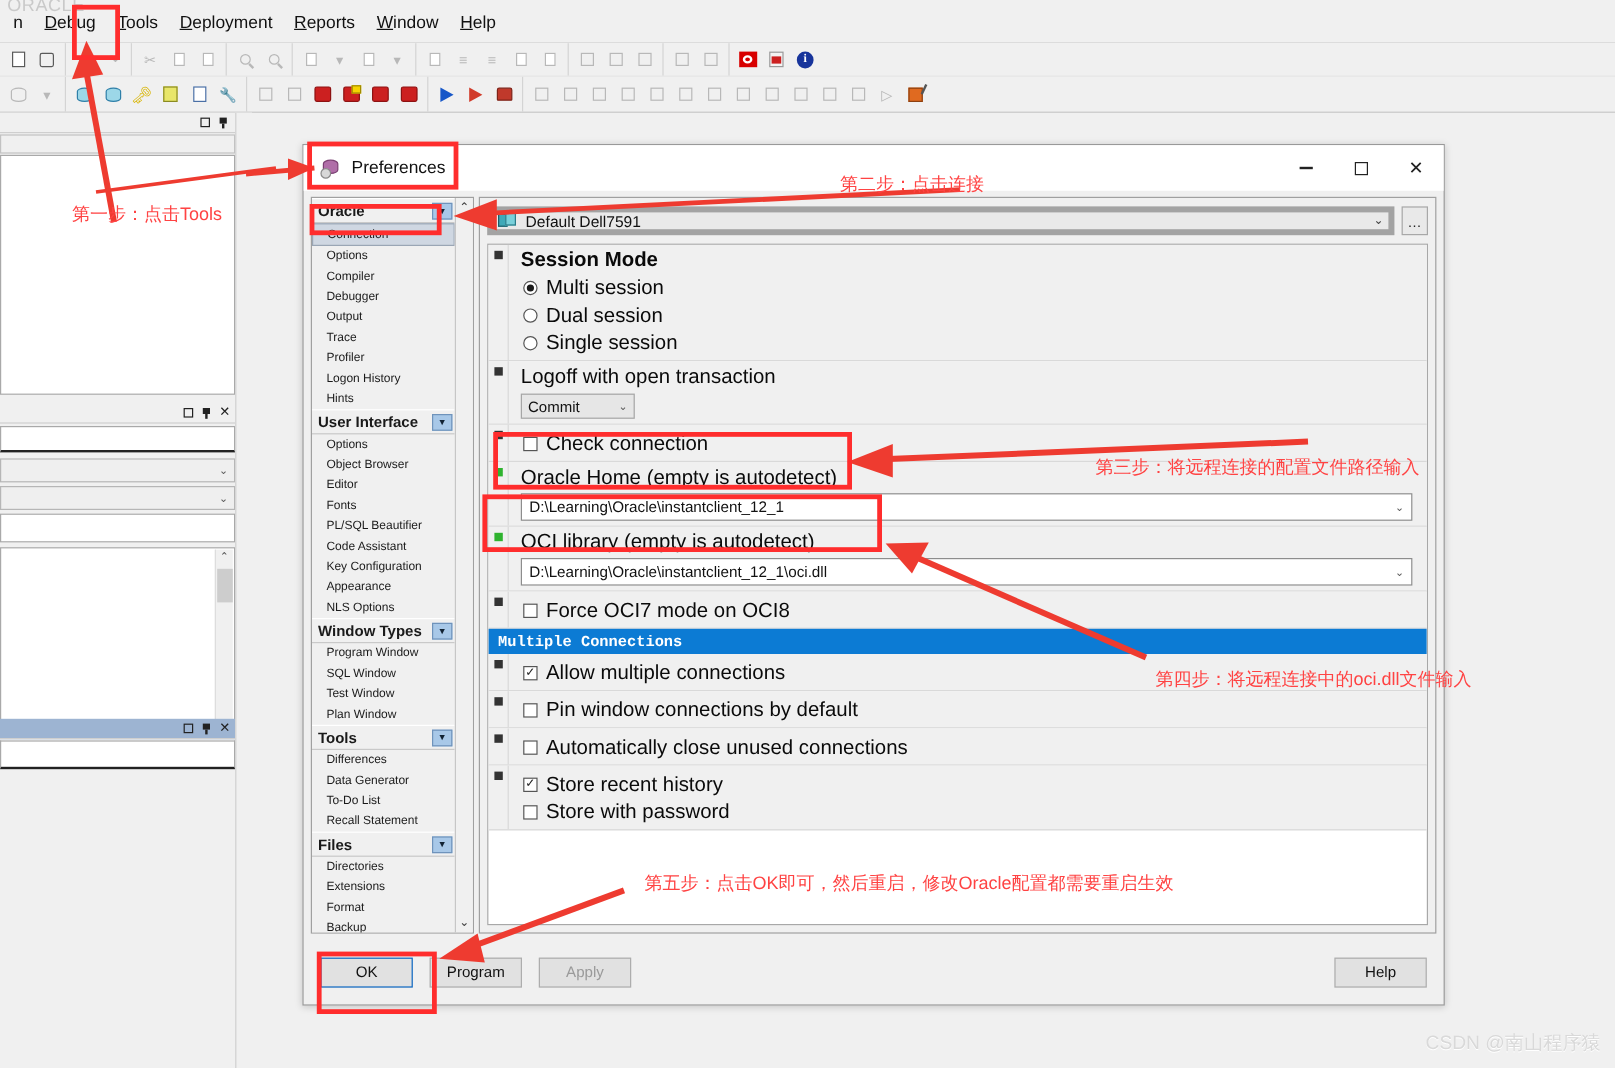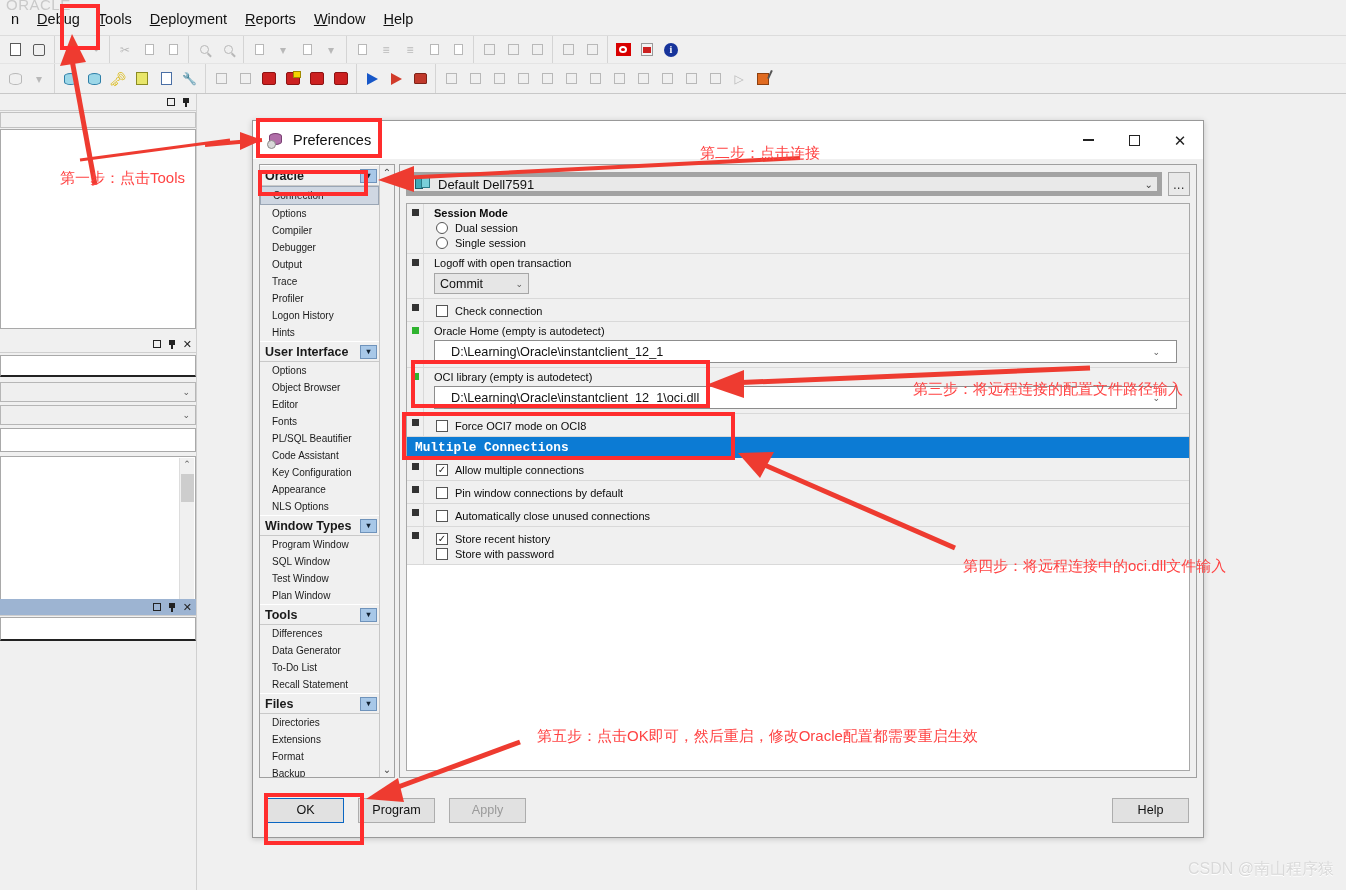--- a/index.html
+++ b/index.html
@@ -233,41 +233,41 @@
   }
   .srow .gut {
     width: 17px; flex:none; display:flex; align-items:flex-start; justify-content:center;
     padding-top: 5px;
     border-right:1px solid #d9d9d9;
     align-self: stretch;
   }
   .gut .mark { width:7px; height:7px; background:#333; }
   .gut .mark.green { background:#2fb32f; }
   .srow .body { flex:1; padding: 3px 0 4px 10px; }
-  .lbl { font-size:11px; color:#0a0a0a; }
+  .lbl { font-size:17px; color:#0a0a0a; }
   .lbl.bold { font-weight:bold; }
   .radio-row, .check-row { display:flex; align-items:center; gap:7px; margin: 3px 0 0 2px; }
   .radio {
     width:12px;height:12px;border-radius:50%;border:1.3px solid #555;background:#fff;
     display:flex;align-items:center;justify-content:center;flex:none;
   }
   .radio.on:after { content:''; width:6px;height:6px;border-radius:50%;background:#1a1a1a; }
   .chk {
     width:12px;height:12px;border:1.3px solid #555;background:#fff;flex:none;
     display:flex;align-items:center;justify-content:center;
     font-size:10px;color:#222;line-height:1;
   }
   .sel-box {
     margin-top:4px; width:95px; height:21px; background:#e6e6e6; border:1px solid #a6a6a6;
     display:flex; align-items:center; justify-content:space-between; padding:0 5px;
     font-size:12.5px; color:#111;
   }
   .input-box {
     margin-top:3px; height:23px; background:#fff; border:1px solid #8d8d8d;
-    display:flex; align-items:center; justify-content:space-between; padding:0 16px;
+    display:flex; align-items:center; justify-content:space-between; padding:0 6px;
     font-size:12.7px; color:#111;
   }
   .sec-header {
     background:#0c7bd4; color:#fff; font-size:12.8px; font-weight:bold;
     padding:3px 0 3px 8px;
     font-family:Liberation Mono, monospace;
   }
   .dlg-footer {
     position:absolute; left:0; right:0; bottom:0; height:54px;
     display:flex; align-items:center; padding: 0 14px;
@@ -706,20 +706,24 @@
 
         <div class="settings-list">
 
           <div class="srow">
             <div class="gut">
                 <span class="mark"></span>
               </div>
             <div class="body">
               <div class="lbl bold">Session Mode</div>
               <div class="radio-row">
+                <span class="radio on"></span>
+                <span class="lbl">Multi session</span>
+              </div>
+              <div class="radio-row">
                 <span class="radio"></span>
                 <span class="lbl">Dual session</span>
               </div>
               <div class="radio-row">
                 <span class="radio"></span>
                 <span class="lbl">Single session</span>
               </div>
             </div>
           </div>
 

